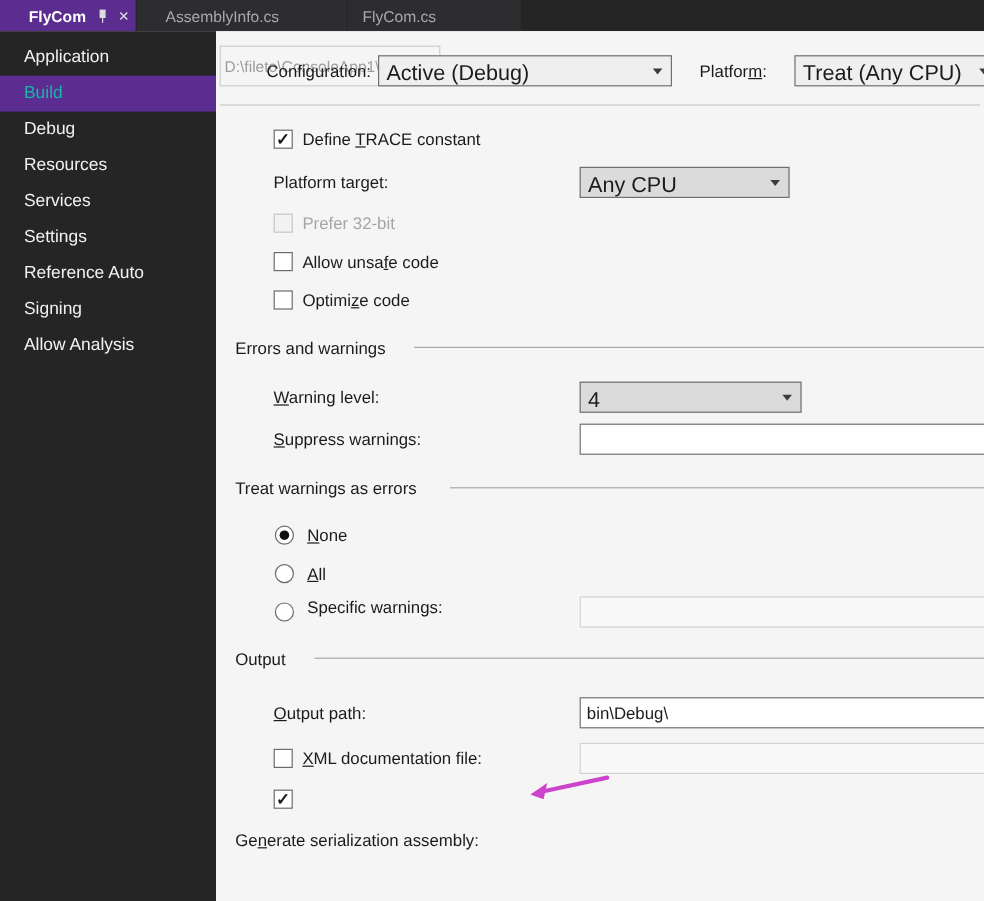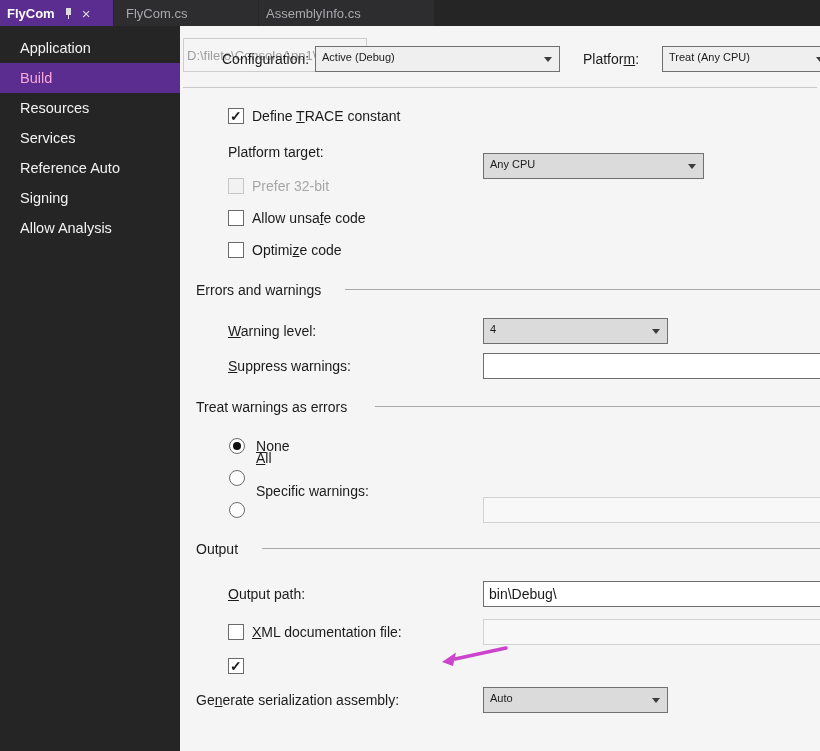--- a/index.html
+++ b/index.html
@@ -2,44 +2,44 @@
 <html><head>
 <meta charset="utf-8">
 <style>
   *{box-sizing:border-box;margin:0;padding:0}
   body{margin:0;background:#222}
   #screen{position:relative;width:820px;height:751px;overflow:hidden;background:#F5F5F5;
           font-family:"Liberation Sans",sans-serif;cursor:default}
 
   
   #tabbar{position:absolute;left:0;top:0;width:820px;height:26px;background:#252526;display:flex}
-  .tab{height:26px;display:flex;align-items:center;gap:8px;padding:0 7px;
+  .tab{height:26px;display:flex;align-items:center;gap:8px;padding:0 24px;
        font-size:13px;color:#A9A9AC;background:#2D2D30;margin-right:1px;overflow:hidden;white-space:nowrap}
   .tab.on{background:#5C2D91;color:#FFFFFF;font-weight:700}
   .pin-icon{position:relative;width:11px;height:13px;display:inline-block;flex:0 0 auto}
   .pin-icon::before{content:"";position:absolute;left:3px;top:1px;width:5px;height:7px;background:#DCDCDC}
   .pin-icon::after{content:"";position:absolute;left:5px;top:8px;width:1px;height:4px;background:#DCDCDC}
   .close-icon{font-size:15px;line-height:13px;color:#DCDCDC;font-weight:400}
 
   
   #sidebar{position:absolute;left:0;top:26px;width:180px;bottom:0;background:#252526;padding-top:7px}
   .side-item{height:30px;line-height:30px;padding-left:20px;font-size:14.5px;color:#F2F2F2;white-space:nowrap}
-  .side-item.on{background:#5C2D91;color:#f9a8d4}
+  .side-item.on{background:#5C2D91;color:#14b8a6}
 
   
   #content{position:absolute;left:180px;top:26px;width:640px;bottom:0;background:#F5F5F5;overflow:hidden}
   .lbl,.hdr{position:absolute;font-size:14px;line-height:16px;color:#1B1B1B;white-space:nowrap}
   .mn{text-decoration:underline}
   .dis{color:#A6A6A6 !important}
   .hline{position:absolute;height:1px;background:#A9A9A9}
   .z2{z-index:2}
 
   .combo{position:absolute;height:26px;background:#EFEFEF;border:1px solid #707070}
   .combo.g{background:#DBDBDB}
-  .combo .val{position:absolute;left:6px;top:4px;font-size:11px;color:#1B1B1B;white-space:nowrap}
+  .combo .val{position:absolute;left:6px;top:4px;font-size:18px;color:#1B1B1B;white-space:nowrap}
   .chev{position:absolute;right:7px;top:10px;width:0;height:0;
         border-left:4px solid transparent;border-right:4px solid transparent;border-top:5px solid #3C3C3C}
 
   .tinput{position:absolute;height:26px;background:#FFFFFF;border:1px solid #707070;
           font-size:14px;line-height:24px;padding:0 5px;color:#1B1B1B;white-space:nowrap;overflow:hidden}
   .tinput.dis2{background:#F8F8F8;border-color:#D2D2D2}
 
   .cb{position:absolute;width:16px;height:16px;background:#FFFFFF;border:1px solid #6B6B6B}
   .cb.on::after{content:"✓";position:absolute;left:1px;top:-1px;font-size:14px;font-weight:700;
                 color:#1B1B1B;line-height:16px}
@@ -58,33 +58,35 @@
 <body>
 
 <div id="screen">
 
   <div id="tabbar">
     <div class="tab on" style="width:113px">
       <span>FlyCom</span>
       <span class="pin-icon"></span>
       <span class="close-icon">×</span>
     </div>
+    <div class="tab" style="width:175px">
+      <span>AssemblyInfo.cs</span>
+    </div>
     <div class="tab" style="width:144px;padding-left:12px">
       <span>FlyCom.cs</span>
-    </div>
-    <div class="tab" style="width:175px">
-      <span>AssemblyInfo.cs</span>
     </div>
   </div>
 
   <div id="sidebar">
     <div class="side-item">Application</div>
     <div class="side-item on">Build</div>
+    <div class="side-item">Debug</div>
     <div class="side-item">Resources</div>
     <div class="side-item">Services</div>
+    <div class="side-item">Settings</div>
     <div class="side-item">Reference Auto</div>
     <div class="side-item">Signing</div>
     <div class="side-item">Allow Analysis</div>
   </div>
 
   <div id="content">
 
     <div class="ghost">
       <span>D:\fileto\ConsoleApp1\FlyCom\FlyCom.csproj</span>
     </div>
@@ -98,21 +100,21 @@
     <div class="combo z2" style="left:482px;top:20px;width:170px">
       <span class="val">Treat (Any CPU)</span>
       <span class="chev"></span>
     </div>
     <div class="hline" style="left:3px;top:61px;width:634px;background:#C9C9C9"></div>
 
     <span class="cb on" style="left:48px;top:82px"></span>
     <span class="lbl" style="left:72px;top:82px"><span>Define </span><span class="mn">T</span><span>RACE constant</span></span>
 
     <span class="lbl" style="left:48px;top:118px"><span>Platform target:</span><span class="mn"></span><span></span></span>
-    <div class="combo g" style="left:303px;top:127px;width:221px">
+    <div class="combo g" style="left:303px;top:113px;width:175px">
       <span class="val">Any CPU</span>
       <span class="chev"></span>
     </div>
 
     <span class="cb dis" style="left:48px;top:152px"></span>
     <span class="lbl dis" style="left:72px;top:152px"><span>Prefer 32-bit</span><span class="mn"></span><span></span></span>
 
     <span class="cb" style="left:48px;top:184px"></span>
     <span class="lbl" style="left:72px;top:184px"><span>Allow unsa</span><span class="mn">f</span><span>e code</span></span>
 
@@ -131,43 +133,39 @@
     <span class="lbl" style="left:48px;top:332px"><span></span><span class="mn">S</span><span>uppress warnings:</span></span>
     <div class="tinput" style="left:303px;top:327px;width:345px"></div>
 
     <span class="hdr" style="left:16px;top:373px">Treat warnings as errors</span>
     <div class="hline" style="left:195px;top:380px;width:445px"></div>
 
     <span class="rb on" style="left:49px;top:412px"></span>
     <span class="lbl" style="left:76px;top:412px"><span></span><span class="mn">N</span><span>one</span></span>
 
     <span class="rb" style="left:49px;top:444px"></span>
-    <span class="lbl" style="left:76px;top:424px"><span></span><span class="mn">A</span><span>ll</span></span>
+    <span class="lbl" style="left:76px;top:444px"><span></span><span class="mn">A</span><span>ll</span></span>
 
     <span class="rb" style="left:49px;top:476px"></span>
-    <span class="lbl" style="left:76px;top:457px"><span>Specific warnings:</span><span class="mn"></span><span></span></span>
+    <span class="lbl" style="left:76px;top:472px"><span>Specific warnings:</span><span class="mn"></span><span></span></span>
     <div class="tinput dis2" style="left:303px;top:471px;width:345px"></div>
 
     <span class="hdr" style="left:16px;top:515px">Output</span>
     <div class="hline" style="left:82px;top:522px;width:558px"></div>
 
     <span class="lbl" style="left:48px;top:560px"><span></span><span class="mn">O</span><span>utput path:</span></span>
     <div class="tinput" style="left:303px;top:555px;width:345px">bin\Debug\</div>
 
     <span class="cb" style="left:48px;top:598px"></span>
     <span class="lbl" style="left:72px;top:598px"><span></span><span class="mn">X</span><span>ML documentation file:</span></span>
     <div class="tinput dis2" style="left:303px;top:593px;width:345px"></div>
 
     <span class="cb on" style="left:48px;top:632px"></span>
 
     <svg class="arrow" width="72" height="26" viewBox="0 0 72 26">
       <line x1="66" y1="6" x2="15" y2="17" stroke="currentColor" stroke-width="3.5" stroke-linecap="round"></line>
       <polygon points="2,20 16,10.5 13,24" fill="currentColor"></polygon>
     </svg>
 
     <span class="lbl" style="left:16px;top:666px"><span>Ge</span><span class="mn">n</span><span>erate serialization assembly:</span></span>
-    <div class="combo g" style="left:303px;top:661px;width:185px">
-      <span class="val">Auto</span>
-      <span class="chev"></span>
-    </div>
 
   </div>
 </div>
 
 </body></html>

